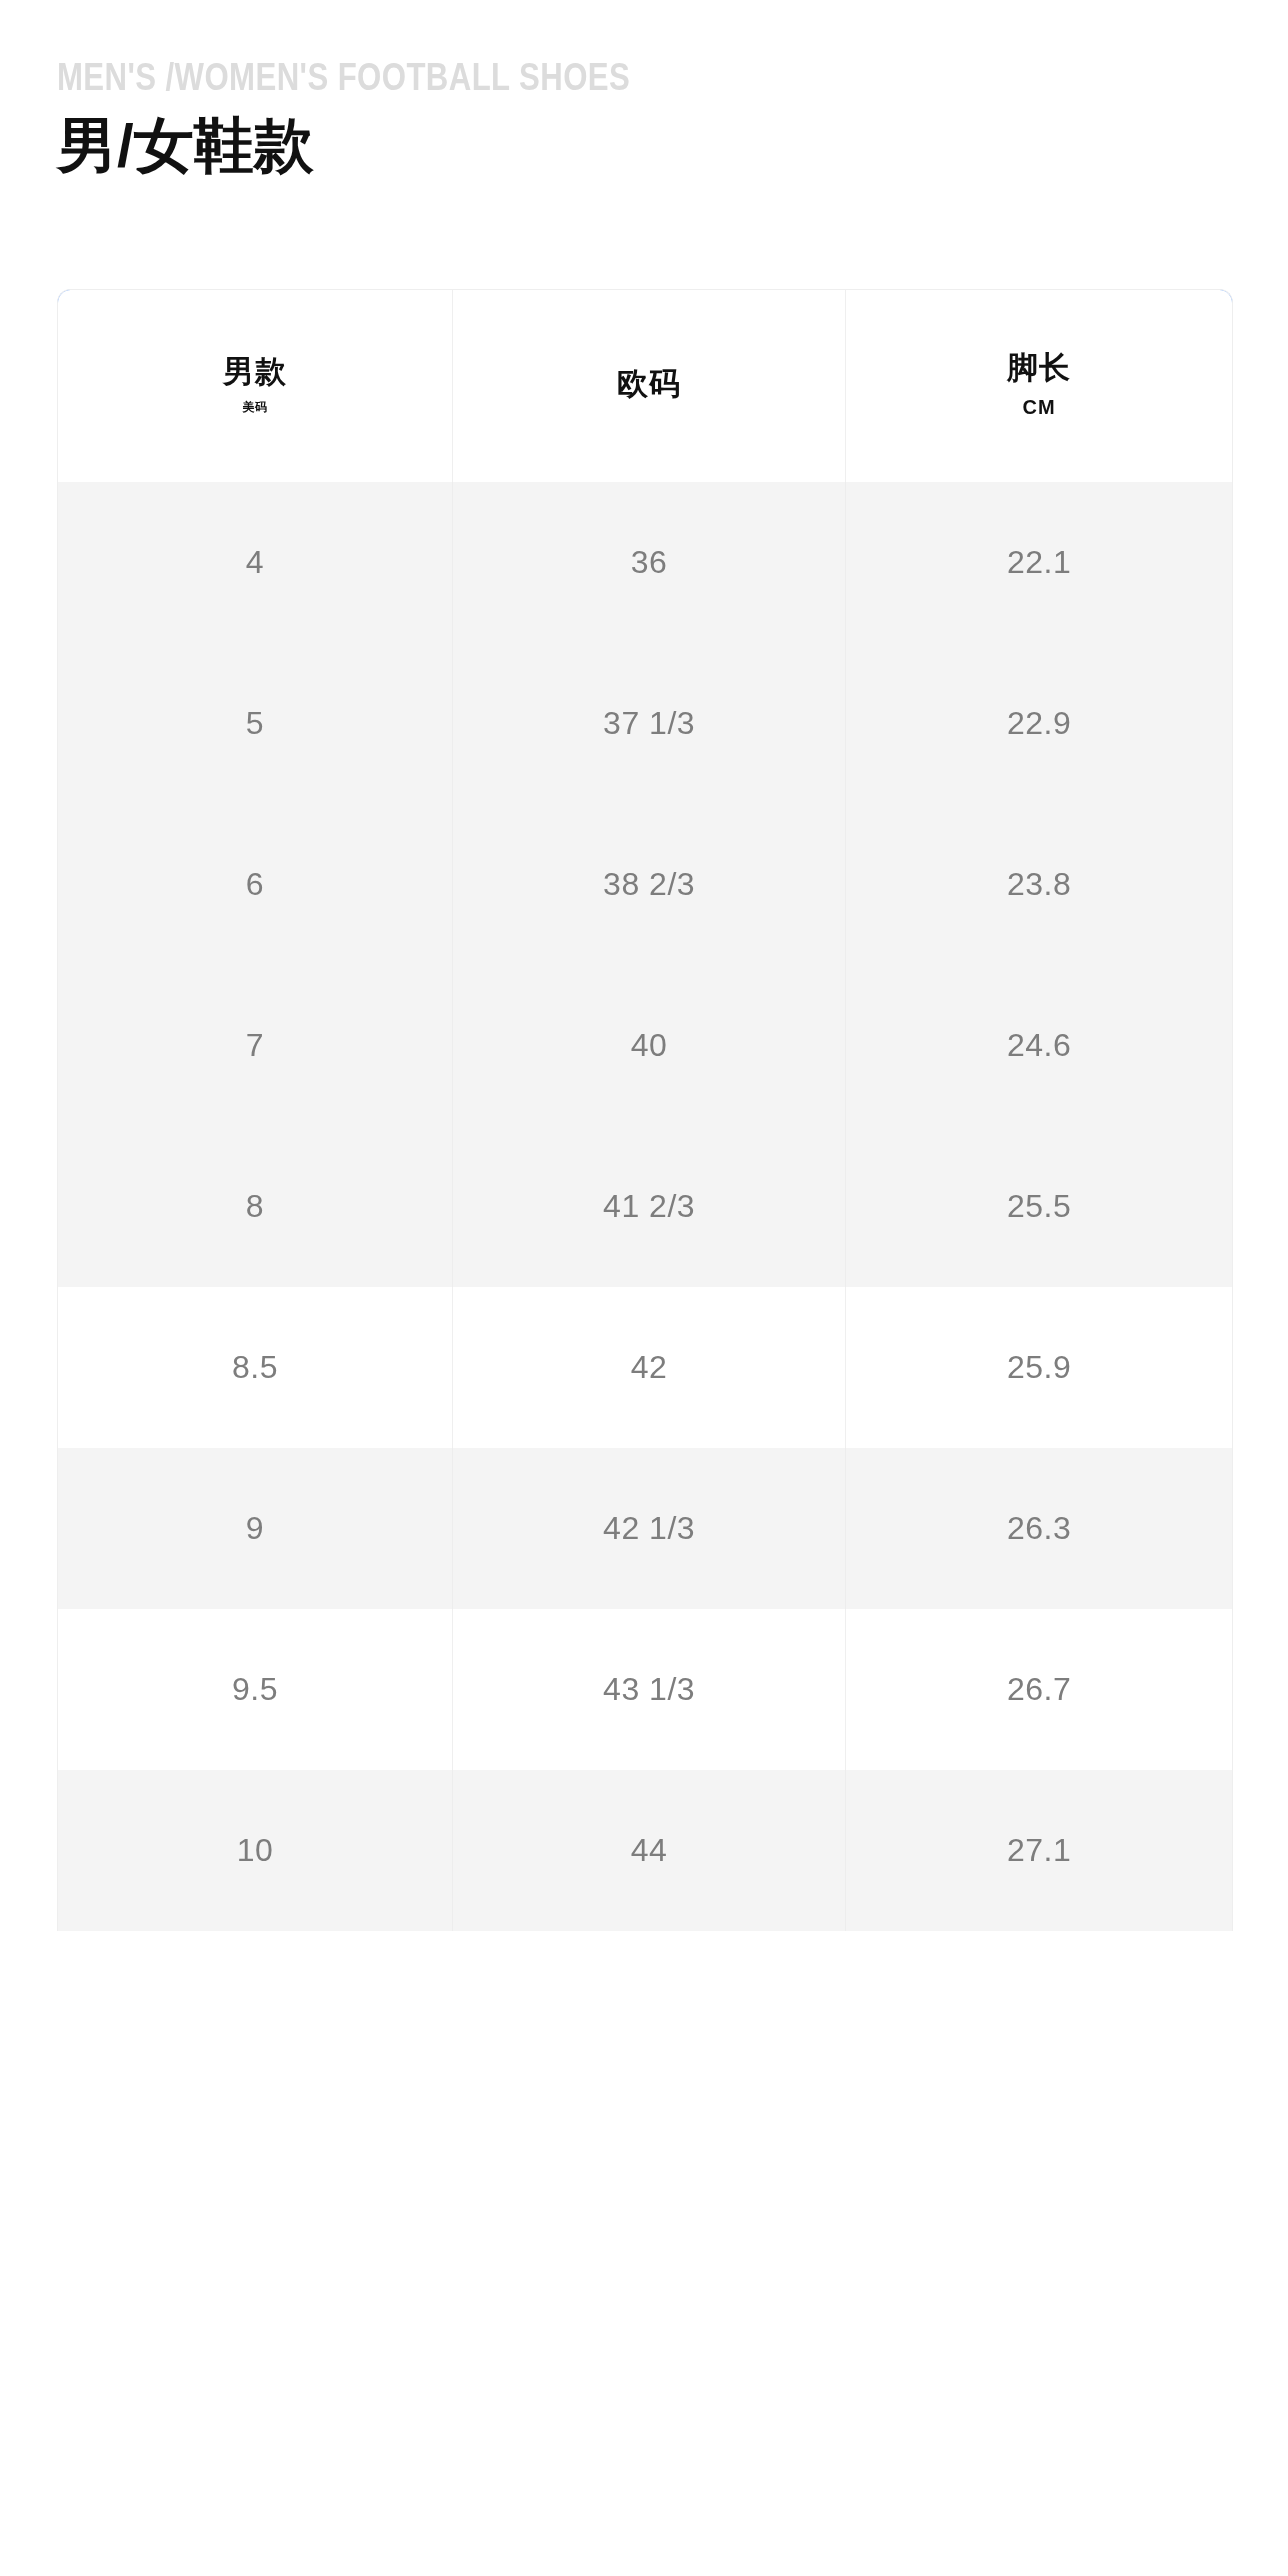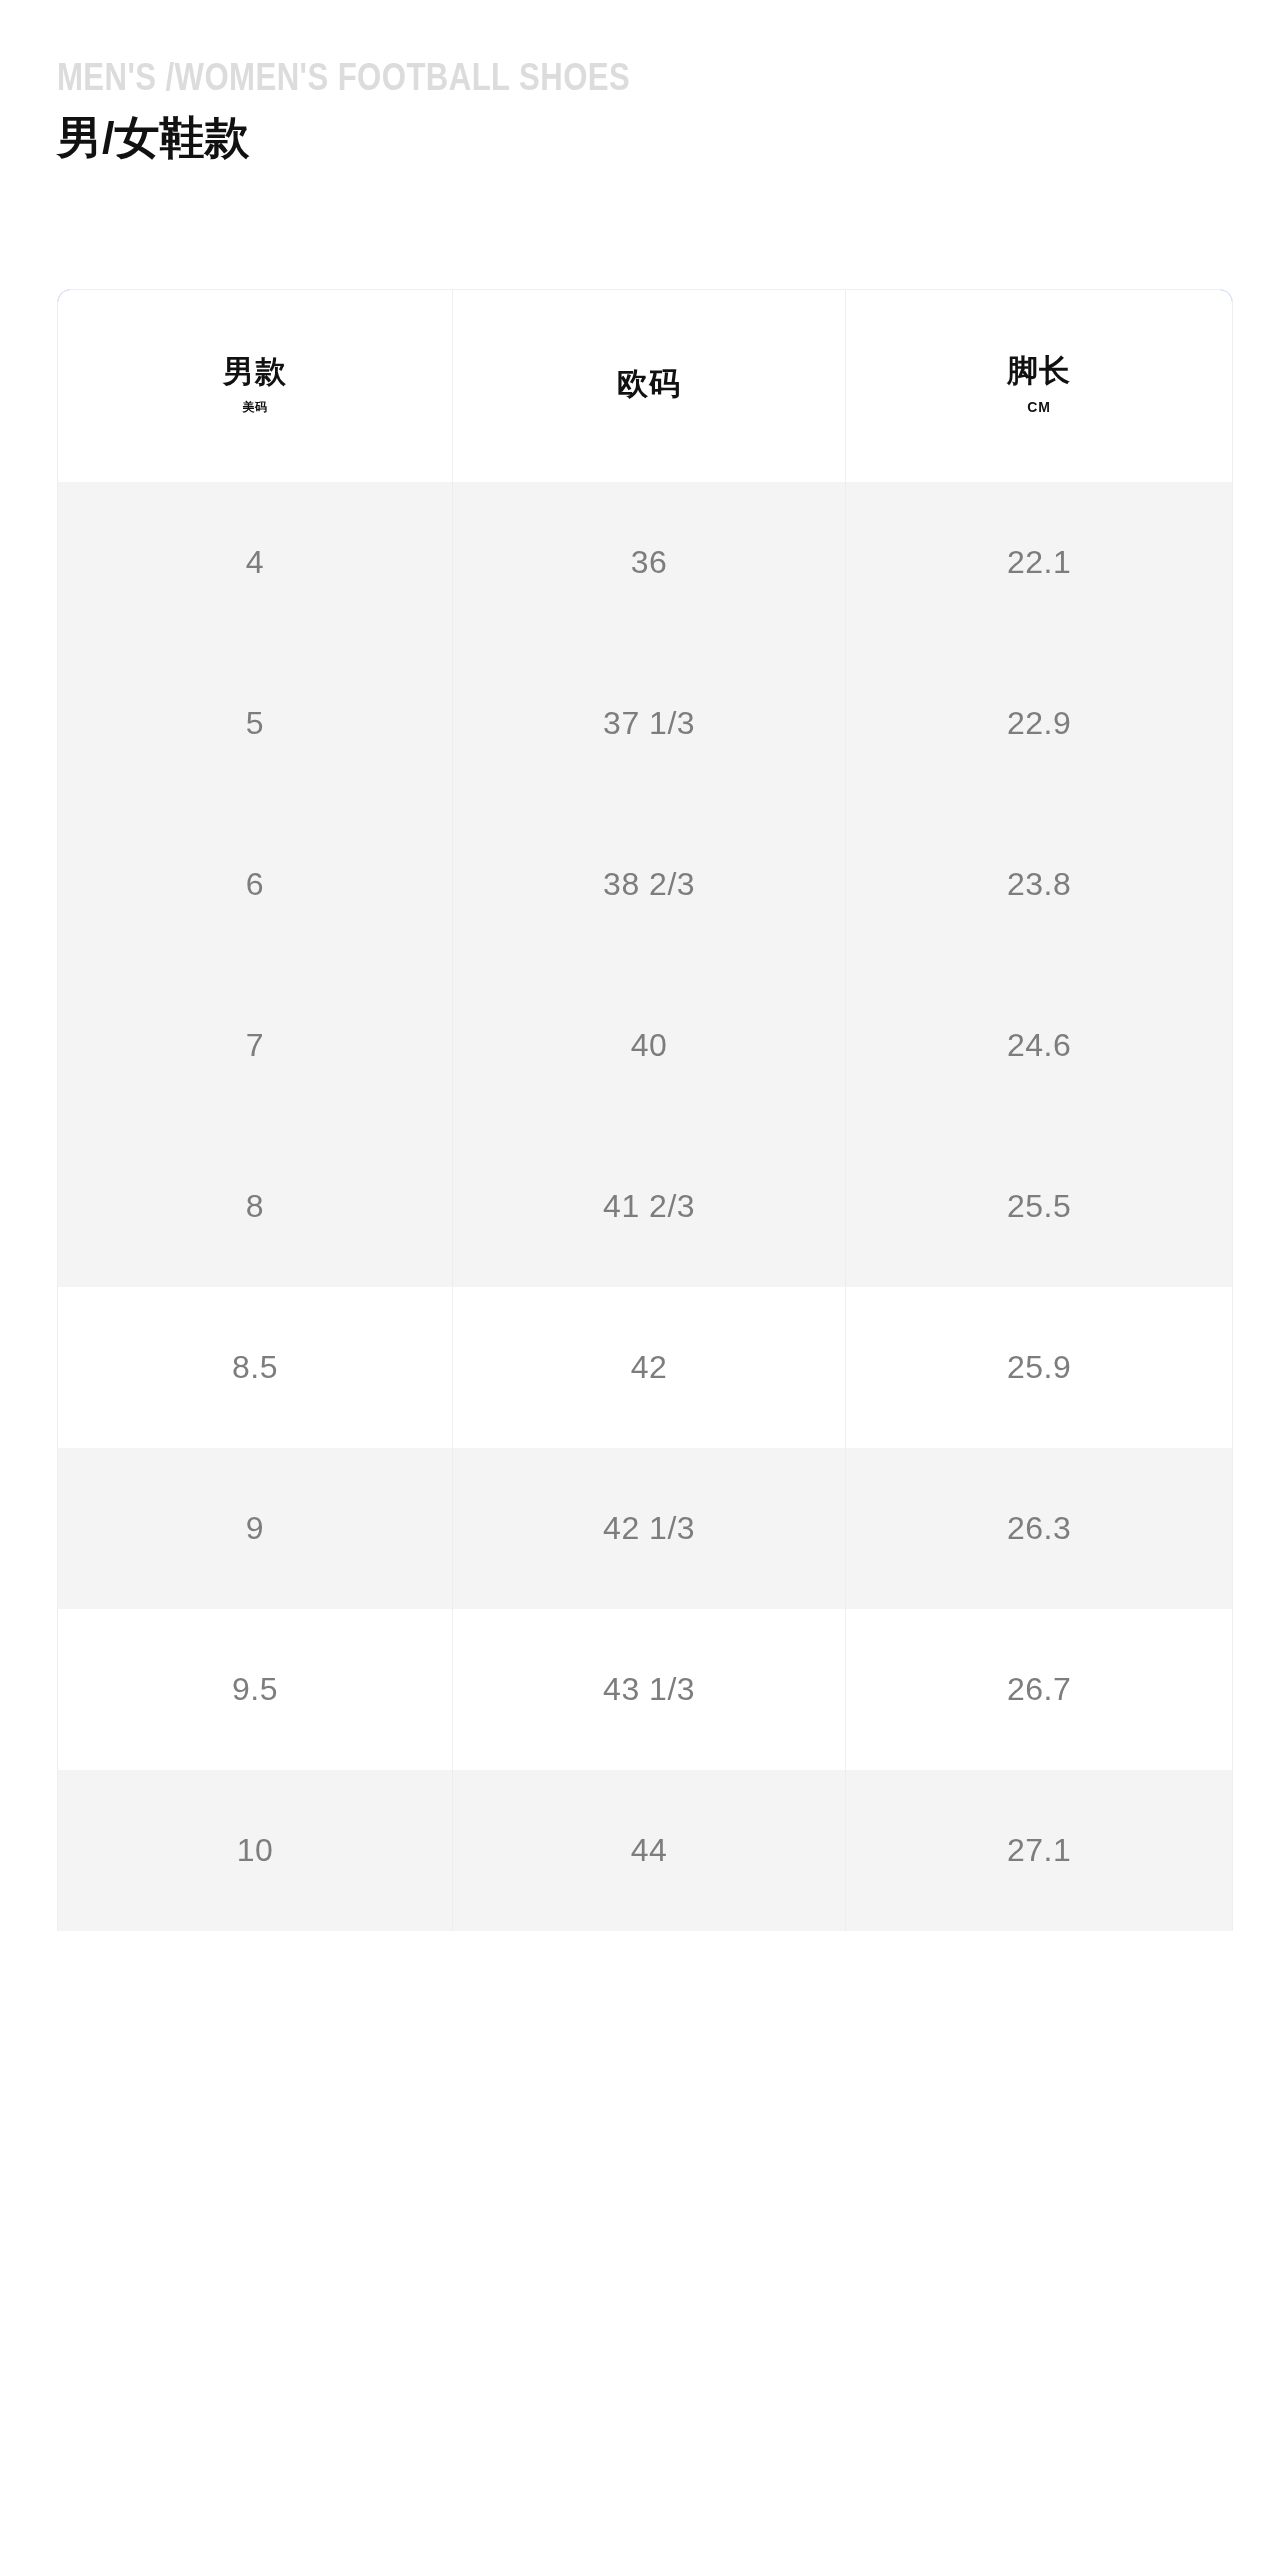--- a/index.html
+++ b/index.html
@@ -26,21 +26,21 @@
     font-size: 38px;
     letter-spacing: 0.5px;
     line-height: 1.0;
     color: #dcdcdc;
     transform: scaleX(0.82);
     transform-origin: left center;
     white-space: nowrap;
   }
   .title-cn {
     margin-top: 17.7px;
-    font-size: 45px;
+    font-size: 60px;
     font-weight: 700;
     line-height: 1.05;
     color: #111111;
     letter-spacing: 0px;
     white-space: nowrap;
   }
 
   
   .table-card {
     position: absolute;
@@ -93,21 +93,21 @@
   .hd-sub {
     display: block;
     margin-top: 11.4px;
     font-size: 12px;
     font-weight: 700;
     color: #111111;
     line-height: 1.1;
     letter-spacing: 0.5px;
   }
   .hd-sub.latin {
-    font-size: 14px;
+    font-size: 20px;
     letter-spacing: 1px;
   }
 
   
   .size-table tbody td {
     height: 161px;
     font-size: 32px;
     font-weight: 400;
     color: #7d7d7d;
     letter-spacing: 0.5px;

